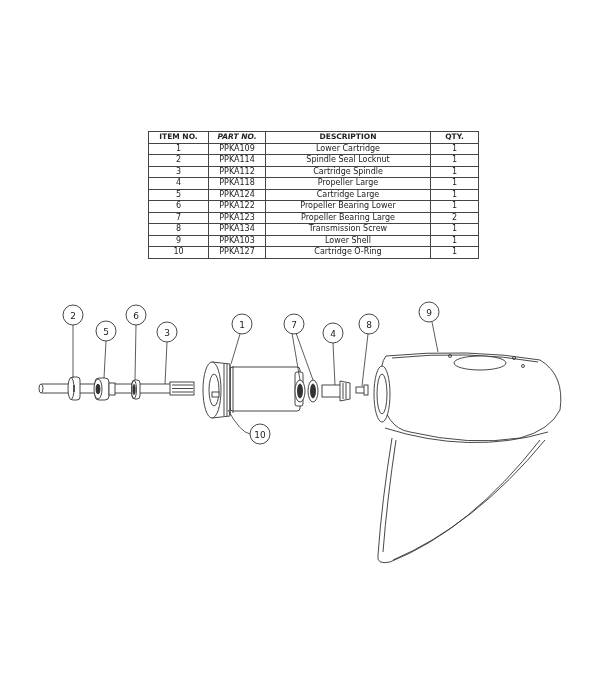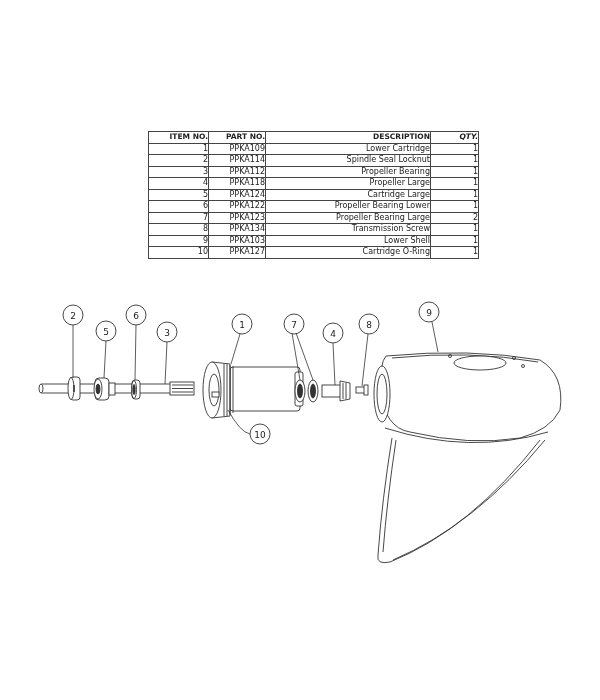--- a/index.html
+++ b/index.html
@@ -1,20 +1,20 @@
 <!DOCTYPE html>
 <html><head>
 <meta charset="utf-8">
 <style>
   html, body { margin:0; padding:0; background:#ffffff; }
   body { width:600px; height:700px; position:relative; overflow:hidden; font-family:"DejaVu Sans", sans-serif; }
   .bom { position:absolute; left:148px; top:131px; border-collapse:collapse; font-size:8px; color:#222; }
-  .bom th, .bom td { border:1px solid #444; padding:0; height:10.5px; line-height:10px; text-align:right; }
+  .bom th, .bom td { border:1px solid #444; padding:0; height:10.5px; line-height:10px; text-align:center; }
   .bom th { font-weight:bold; font-size:7.5px; }
-  .c1 { width:59px; } .c2 { width:56px; } .c3 { width:164px; } .c4 { width:47px;font-style:italic; }
+  .c1 { width:59px; } .c2 { width:56px;font-style:italic; } .c3 { width:164px; } .c4 { width:47px; }
   svg.diagram { position:absolute; left:0; top:0; }
   .balloon-label { font-family:"DejaVu Sans", sans-serif; font-size:9px; fill:#222; }
 </style>
 </head>
 <body>
 
 <table class="bom">
   <thead>
     <tr>
       <th class="c1">ITEM NO.</th>
@@ -32,21 +32,21 @@
       </tr>
     <tr>
         <td>2</td>
         <td>PPKA114</td>
         <td>Spindle Seal Locknut</td>
         <td>1</td>
       </tr>
     <tr>
         <td>3</td>
         <td>PPKA112</td>
-        <td>Propeller Bearing</td>
+        <td>Cartridge Spindle</td>
         <td>1</td>
       </tr>
     <tr>
         <td>4</td>
         <td>PPKA118</td>
         <td>Propeller Large</td>
         <td>1</td>
       </tr>
     <tr>
         <td>5</td>

